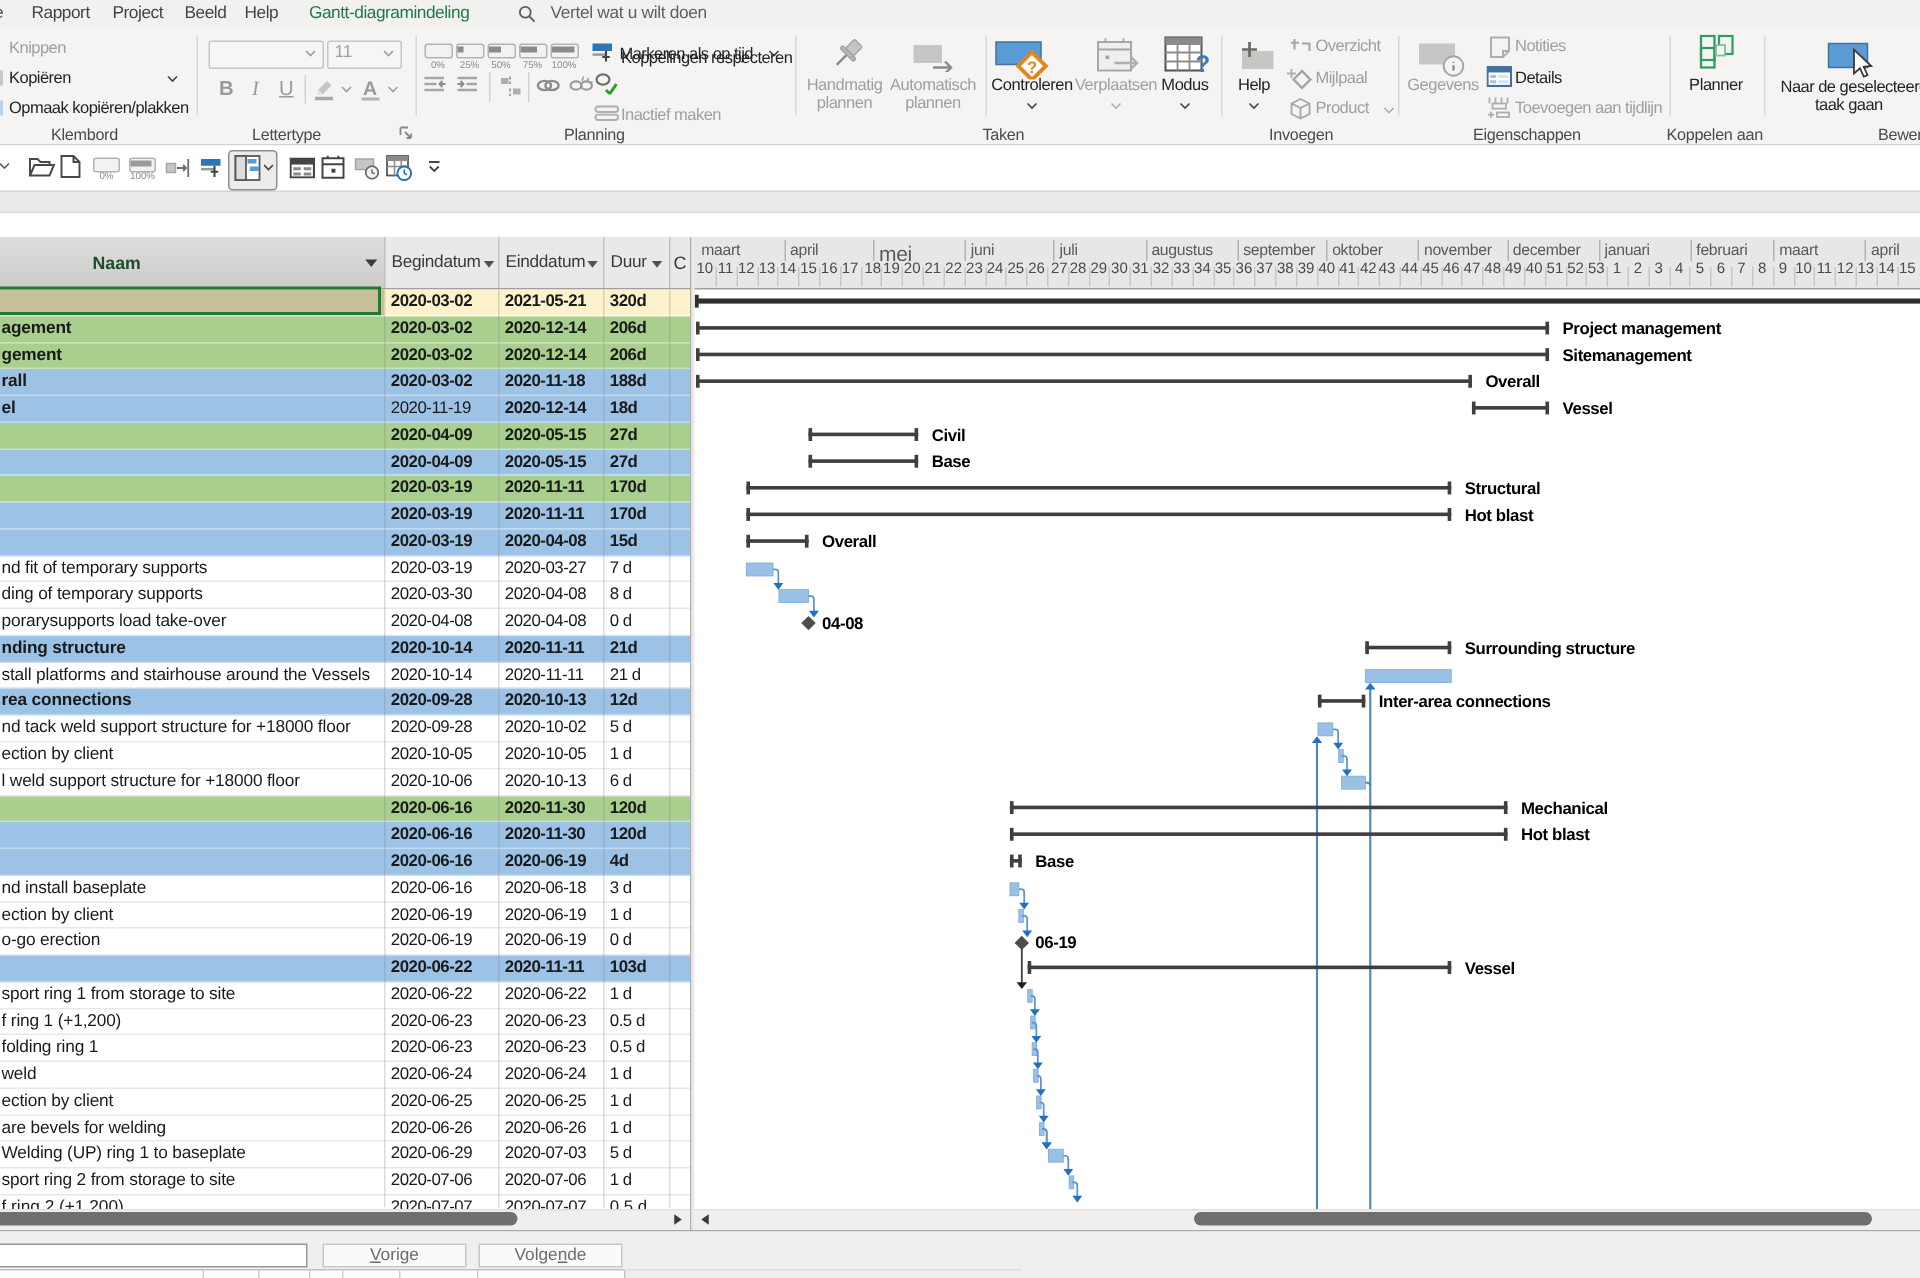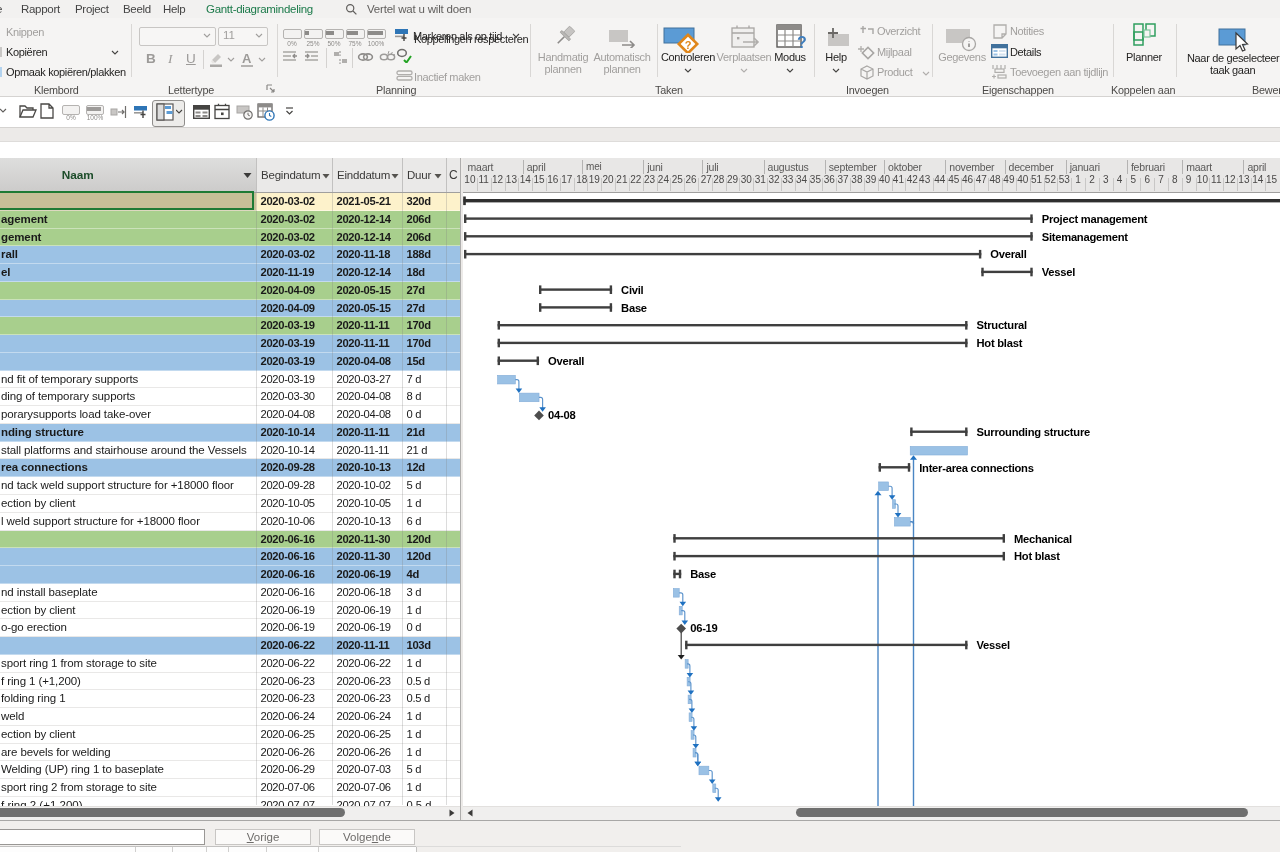--- a/index.html
+++ b/index.html
@@ -339,21 +339,21 @@
 <div class="a" style="left:445.5px;top:158px;width:14px;height:34px;background:#eae9e8"></div>
 <div class="a" style="left:449px;top:158px;line-height:34px;font-size:12px;color:#3b3a39">C</div>
 <div class="a" style="left:255.5px;top:158px;width:1px;height:34px;background:#c2c1c0"></div>
 <div class="a" style="left:331.5px;top:158px;width:1px;height:34px;background:#c2c1c0"></div>
 <div class="a" style="left:402px;top:158px;width:1px;height:34px;background:#c2c1c0"></div>
 <div class="a" style="left:445.5px;top:158px;width:1px;height:34px;background:#c2c1c0"></div>
 <div class="a" style="left:467.5px;top:160.5px;font-size:10.5px;letter-spacing:-0.2px;color:#5a5958">maart</div>
 <div class="a" style="left:522.7px;top:160px;width:1px;height:14px;background:#b4b3b2"></div>
 <div class="a" style="left:526.7px;top:160.5px;font-size:10.5px;letter-spacing:-0.2px;color:#5a5958">april</div>
 <div class="a" style="left:582.0px;top:160px;width:1px;height:14px;background:#b4b3b2"></div>
-<div class="a" style="left:586.0px;top:160.5px;font-size:10px;letter-spacing:-0.2px;color:#5a5958">mei</div>
+<div class="a" style="left:586.0px;top:160.5px;font-size:14px;letter-spacing:-0.2px;color:#5a5958">mei</div>
 <div class="a" style="left:643.2px;top:160px;width:1px;height:14px;background:#b4b3b2"></div>
 <div class="a" style="left:647.2px;top:160.5px;font-size:10.5px;letter-spacing:-0.2px;color:#5a5958">juni</div>
 <div class="a" style="left:702.4px;top:160px;width:1px;height:14px;background:#b4b3b2"></div>
 <div class="a" style="left:706.4px;top:160.5px;font-size:10.5px;letter-spacing:-0.2px;color:#5a5958">juli</div>
 <div class="a" style="left:763.6px;top:160px;width:1px;height:14px;background:#b4b3b2"></div>
 <div class="a" style="left:767.6px;top:160.5px;font-size:10.5px;letter-spacing:-0.2px;color:#5a5958">augustus</div>
 <div class="a" style="left:824.8px;top:160px;width:1px;height:14px;background:#b4b3b2"></div>
 <div class="a" style="left:828.8px;top:160.5px;font-size:10.5px;letter-spacing:-0.2px;color:#5a5958">september</div>
 <div class="a" style="left:884.1px;top:160px;width:1px;height:14px;background:#b4b3b2"></div>
 <div class="a" style="left:888.1px;top:160.5px;font-size:10.5px;letter-spacing:-0.2px;color:#5a5958">oktober</div>
@@ -511,21 +511,21 @@
 <div class="a dots-b" style="left:255.5px;top:246.30px;width:204px;height:17.77px;background:#9cc2e5"></div>
 <div class="a" style="left:0;top:263.06px;width:459.5px;height:1px;background:rgba(255,255,255,.4)"></div>
 <div class="a" style="left:1px;top:246.30px;height:17.77px;line-height:17.77px;font-size:11.5px;letter-spacing:-0.1px;font-weight:bold;color:#1a1a1a;white-space:nowrap">rall</div>
 <div class="a" style="left:260.5px;top:246.30px;line-height:17.77px;font-size:11.2px;letter-spacing:-0.3px;font-weight:bold;color:#1a1a1a">2020-03-02</div>
 <div class="a" style="left:336.5px;top:246.30px;line-height:17.77px;font-size:11.2px;letter-spacing:-0.3px;font-weight:bold;color:#1a1a1a">2020-11-18</div>
 <div class="a" style="left:406.5px;top:246.30px;line-height:17.77px;font-size:11.2px;letter-spacing:-0.3px;font-weight:bold;color:#1a1a1a">188d</div>
 <div class="a dots-b" style="left:0;top:264.06px;width:255.5px;height:17.77px;background:#9cc2e5"></div>
 <div class="a dots-b" style="left:255.5px;top:264.06px;width:204px;height:17.77px;background:#9cc2e5"></div>
 <div class="a" style="left:0;top:280.82px;width:459.5px;height:1px;background:rgba(255,255,255,.4)"></div>
 <div class="a" style="left:1px;top:264.06px;height:17.77px;line-height:17.77px;font-size:11.5px;letter-spacing:-0.1px;font-weight:bold;color:#1a1a1a;white-space:nowrap">el</div>
-<div class="a" style="left:260.5px;top:264.06px;line-height:17.77px;font-size:11.2px;letter-spacing:-0.3px;font-weight:bold;color:#1a1a1a">2020-11-19</div>
+<div class="a" style="left:260.5px;top:264.06px;line-height:17.77px;font-size:11.2px;letter-spacing:-0.3px;font-weight:normal;color:#1a1a1a">2020-11-19</div>
 <div class="a" style="left:336.5px;top:264.06px;line-height:17.77px;font-size:11.2px;letter-spacing:-0.3px;font-weight:bold;color:#1a1a1a">2020-12-14</div>
 <div class="a" style="left:406.5px;top:264.06px;line-height:17.77px;font-size:11.2px;letter-spacing:-0.3px;font-weight:bold;color:#1a1a1a">18d</div>
 <div class="a dots-g" style="left:0;top:281.82px;width:255.5px;height:17.77px;background:#a8cf8d"></div>
 <div class="a dots-g" style="left:255.5px;top:281.82px;width:204px;height:17.77px;background:#a8cf8d"></div>
 <div class="a" style="left:0;top:298.59px;width:459.5px;height:1px;background:rgba(255,255,255,.4)"></div>
 <div class="a" style="left:260.5px;top:281.82px;line-height:17.77px;font-size:11.2px;letter-spacing:-0.3px;font-weight:bold;color:#1a1a1a">2020-04-09</div>
 <div class="a" style="left:336.5px;top:281.82px;line-height:17.77px;font-size:11.2px;letter-spacing:-0.3px;font-weight:bold;color:#1a1a1a">2020-05-15</div>
 <div class="a" style="left:406.5px;top:281.82px;line-height:17.77px;font-size:11.2px;letter-spacing:-0.3px;font-weight:bold;color:#1a1a1a">27d</div>
 <div class="a dots-b" style="left:0;top:299.59px;width:255.5px;height:17.77px;background:#9cc2e5"></div>
 <div class="a dots-b" style="left:255.5px;top:299.59px;width:204px;height:17.77px;background:#9cc2e5"></div>

